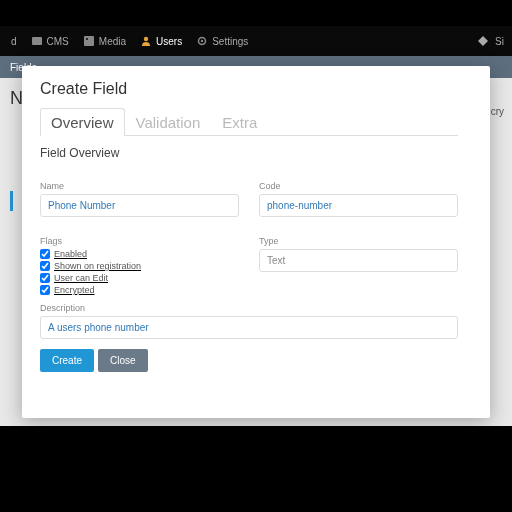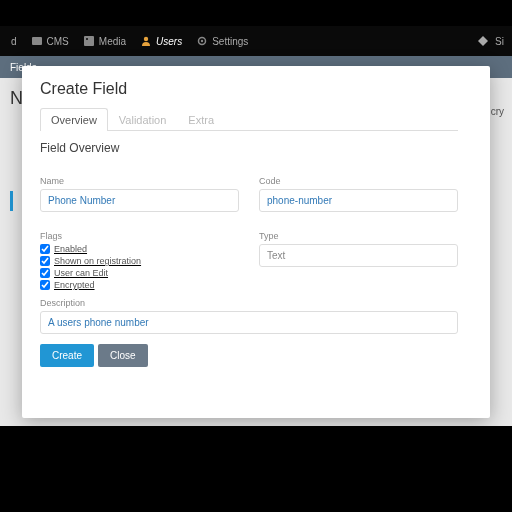--- a/index.html
+++ b/index.html
@@ -1,31 +1,31 @@
 <!DOCTYPE html>
 <html><head>
 <meta charset="utf-8">
 <style>
 * { box-sizing: border-box; margin: 0; padding: 0; }
 body { font-family: "Helvetica Neue", Arial, sans-serif; background: #000; width: 512px; height: 512px; overflow: hidden; position: relative; }
 .viewport { position: absolute; top: 26px; left: 0; width: 512px; height: 400px; background: #e8e8e8; }
 .navbar { background: #0a0a0a; height: 30px; display: flex; align-items: center; padding: 0 4px; color: #aaa; font-size: 10px; }
 .nav-item { display: flex; align-items: center; gap: 4px; padding: 0 7px; height: 100%; cursor: pointer; }
-.nav-item.active { color: #fff; font-style: italic; }
+.nav-item.active { color: #fff; }
 .nav-icon { width: 12px; height: 12px; display: inline-block; }
 .nav-spacer { flex: 1; }
 .nav-right { display: flex; align-items: flex-end; gap: 6px; padding-right: 4px; }
 .breadcrumb { background: #5d6e7e; color: #fff; height: 22px; display: flex; align-items: center; padding: 0 10px; font-size: 10px; }
 .page-bg { padding: 10px; }
 .page-title { font-size: 18px; color: #333; font-weight: 300; }
 .right-label { position: absolute; right: 8px; top: 80px; font-size: 10px; color: #555; }
 .overlay { position: absolute; top: 40px; left: 22px; right: 22px; bottom: 8px; background: #fff; border-radius: 2px; box-shadow: 0 4px 20px rgba(0,0,0,0.3); padding: 14px 32px 12px 18px; overflow: hidden; }
 .modal-title { font-size: 16px; font-weight: 400; color: #333; margin-bottom: 10px; }
 .tabs { display: flex; border-bottom: 1px solid #ddd; margin-bottom: 10px; }
-.tab { padding: 5px 10px; font-size: 11px; color: #bbb; border: 1px solid transparent; border-bottom: none; cursor: pointer; border-radius: 3px 3px 0 0; margin-bottom: -1px; }
+.tab { padding: 5px 10px; font-size: 15px; color: #bbb; border: 1px solid transparent; border-bottom: none; cursor: pointer; border-radius: 3px 3px 0 0; margin-bottom: -1px; }
 .tab.active { color: #555; border-color: #ddd; background: #fff; }
 .section-title { font-size: 12px; color: #444; margin-bottom: 10px; font-weight: 400; }
 .form-row { display: flex; gap: 20px; margin-bottom: 8px; }
 .form-col { flex: 1; margin-top: 11px; }
 .field-label { font-size: 9px; color: #888; margin-bottom: 3px; display: block; }
 .input { width: 100%; border: 1px solid #ddd; border-radius: 3px; padding: 5px 7px; font-size: 10px; color: #337ab7; background: #fff; font-family: inherit; }
 .readonly-val { border: 1px solid #ddd; border-radius: 3px; padding: 5px 7px; font-size: 10px; color: #888; background: #fff; }
 .checks { display: flex; flex-direction: column; gap: 2px; text-decoration: underline; }
 .check-item { display: flex; align-items: center; gap: 4px; font-size: 9px; color: #555; }
 .check-item input { width: 10px; height: 10px; }

